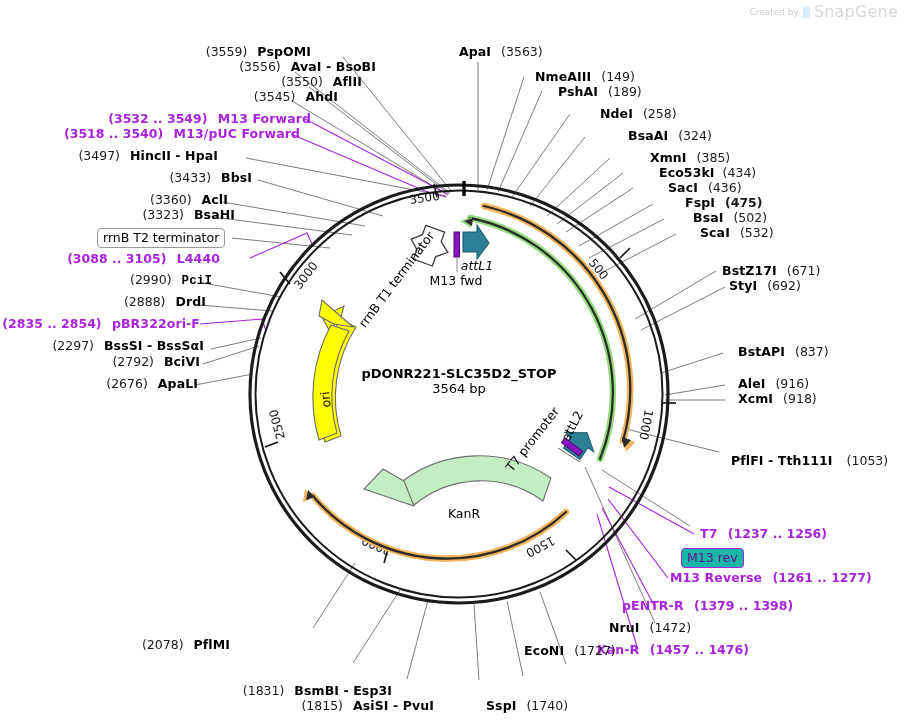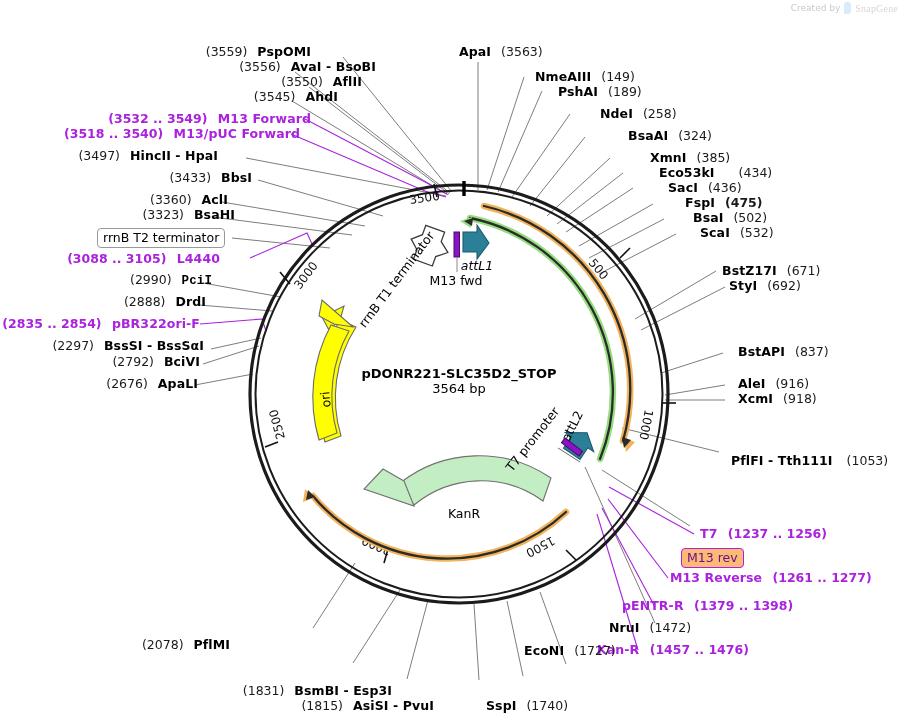--- a/index.html
+++ b/index.html
@@ -13,25 +13,25 @@
 
   .lbl{position:absolute;white-space:nowrap;font-size:12.5px;color:#000;line-height:1.05;}
   .lbl .pos{font-weight:normal;color:#1a1a1a;}
   .lbl .enz{font-weight:bold;letter-spacing:.1px;}
   .lbl.purple,.lbl.purple .pos,.lbl.purple .enz{color:#aa22dd;font-weight:bold;}
   .lbl.rt{text-align:right;}
   .lbl.lt{text-align:left;}
 
   .boxlbl{position:absolute;white-space:nowrap;font-size:12.5px;
           border:1px solid #999;border-radius:4px;padding:1px 5px 2px 5px;background:#fff;color:#000;}
-  .boxlbl.pv{border:1px solid #aa22dd;background:#fdba74;color:#6a0f8f;}
+  .boxlbl.pv{border:1px solid #aa22dd;background:#14b8a6;color:#6a0f8f;}
 
   .brand{position:absolute;right:8px;top:2px;font-size:9px;color:#c9c9c9;
          display:flex;align-items:center;gap:4px;}
-  .brand .bname{font-size:10px;color:#d8d8d8;letter-spacing:.2px;font-family:Liberation Serif, serif;}
+  .brand .bname{font-size:16px;color:#d8d8d8;letter-spacing:.2px;}
   .brand .bmark{width:7px;height:12px;background:#d9ecfb;border-radius:3px 3px 3px 0;display:inline-block;}
 
   .ctitle{position:absolute;text-align:center;font-size:13px;font-weight:bold;color:#000;}
   .csub{position:absolute;text-align:center;font-size:13px;color:#000;}
 </style>
 </head>
 <body>
 
 <div id="root">
 
@@ -314,21 +314,21 @@
   <div class="lbl lt" style="left:628px;top:129px;">
     <span class="enz">BsaAI</span>
     <span class="pos" style="margin-left: 6px;">(324)</span>
   </div>
   <div class="lbl lt" style="left:650px;top:151px;">
     <span class="enz">XmnI</span>
     <span class="pos" style="margin-left: 6px;">(385)</span>
   </div>
   <div class="lbl lt" style="left:659px;top:166px;">
     <span class="enz">Eco53kI</span>
-    <span class="pos" style="margin-left: 20px;">(434)</span>
+    <span class="pos" style="margin-left: 4px;">(434)</span>
   </div>
   <div class="lbl lt" style="left:668px;top:181px;">
     <span class="enz">SacI</span>
     <span class="pos" style="margin-left: 6px;">(436)</span>
   </div>
   <div class="lbl lt" style="left:685px;top:196px;">
     <span class="enz">FspI</span>
     <span class="pos" style="margin-left: 6px; font-weight: bold;">(475)</span>
   </div>
   <div class="lbl lt" style="left:693px;top:211px;">

